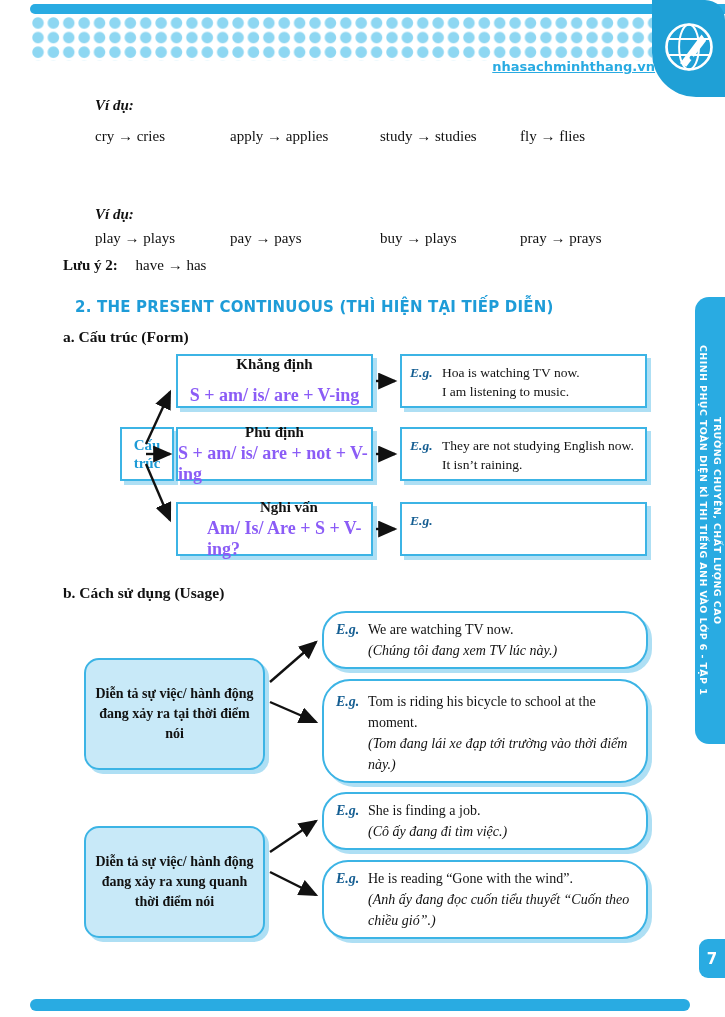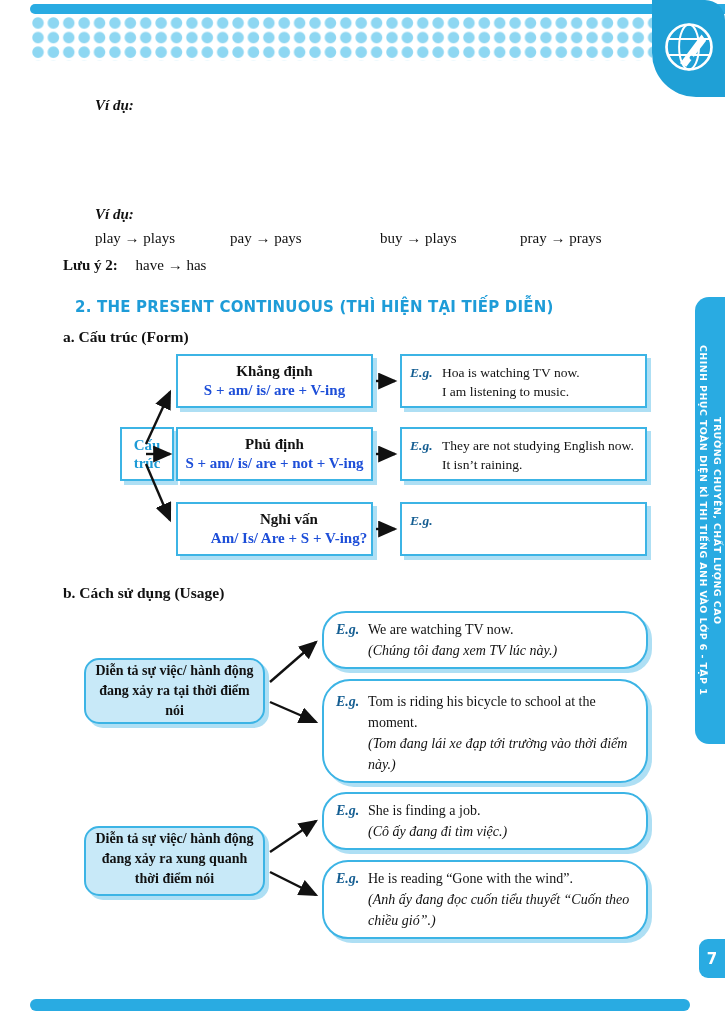--- a/index.html
+++ b/index.html
@@ -42,33 +42,33 @@
   }
   .sub-heading { font-weight:bold; font-size:15.5px; }
 
   
   .box {
     position:absolute; background:#fff; border:2px solid #3CB4E5;
     box-shadow:4px 4px 0 rgba(41,171,226,.38);
   }
   .mid { left:176px; width:197px; height:54px; display:flex; flex-direction:column; align-items:center; justify-content:center; }
   .box-title { font-weight:bold; font-size:15px; }
-  .box-formula { font-weight:bold; font-size:15px; color:#1d4ed8; margin-top:2px; }
+  .box-formula { font-weight:bold; font-size:18px; color:#8b5cf6; margin-top:2px; }
   .root-box { left:88px; top:427px; width:54px; height:54px; display:flex; align-items:center; justify-content:center; text-align:center; font-weight:bold; font-size:15px; color:#1D9AD6; line-height:18px;margin-left:32px; }
 
   .egbox { left:400px; width:247px; height:54px; padding:7px 8px; display:flex; }
   .eg-label { font-weight:bold; font-style:italic; color:#155E92; font-size:13.5px; width:32px; flex:none; line-height:19px; }
   .eg-lines { font-size:13.5px; line-height:19px; }
   .eg-lines .l { display:block; }
 
   
   .uleft {
     position:absolute; left:84px; width:181px; background:#C8E9F8;
     border:2px solid #3CB4E5; border-radius:15px; box-shadow:4px 4px 0 rgba(41,171,226,.38);
-    font-weight:bold; font-size:14px; line-height:20px; text-align:center; padding:1px 6px;
+    font-weight:bold; font-size:14px; line-height:20px; text-align:center; padding:24px 6px;
   }
   .ubox {
     position:absolute; left:322px; width:326px; background:#fff;
     border:2px solid #3CB4E5; box-shadow:4px 4px 0 rgba(41,171,226,.38);
     padding:6px 12px; display:flex;
   }
   .ubox .eg-label { font-size:14px; line-height:21px; }
   .u-lines { font-size:14px; line-height:21px; }
   .u-lines .en { display:block; }
   .u-lines .vi { display:block; font-style:italic; }
@@ -91,51 +91,58 @@
 
   .arrows { position:absolute; left:0; top:0; pointer-events:none; }
 </style>
 </head>
 <body>
 
 <div class="page">
 
   <div class="abs top-bar"></div>
   <div class="abs dots"></div>
+  <div class="abs website">nhasachminhthang.vn</div>
   <div class="abs logo-box">
     <span>
       <svg width="54" height="54" viewBox="0 0 60 60">
         <circle cx="30" cy="30" r="25" fill="none" stroke="#fff" stroke-width="3"></circle>
         <ellipse cx="30" cy="30" rx="11" ry="25" fill="none" stroke="#fff" stroke-width="2.2"></ellipse>
         <path d="M7 21 h46 M7 39 h46" stroke="#fff" stroke-width="2.2" fill="none"></path>
         <path d="M20 48 L44 16 l5 7 L27 52 Z" fill="#fff"></path>
         <circle cx="33" cy="42" r="2.4" fill="#1FA0D6"></circle>
       </svg>
     </span>
   </div>
 
   <div class="abs vidu" style="left:95px; top:97px;">Ví dụ:</div>
+  <div class="abs ex-row" style="left:95px; top:128px;">
+    <span>cry → cries</span>
+    <span>apply → applies</span>
+    <span>study → studies</span>
+    <span>fly → flies</span>
+  </div>
   <div class="abs vidu" style="left:95px; top:206px;">Ví dụ:</div>
   <div class="abs ex-row" style="left:95px; top:230px;">
     <span>play → plays</span>
     <span>pay → pays</span>
     <span>buy → plays</span>
     <span>pray → prays</span>
   </div>
   <div class="abs note-inline" style="left:63px; top:257px;">
     <b>Lưu ý 2:</b>
     <span>have → has</span>
   </div>
 
   <div class="abs sec-title" style="left:75px; top:298px;">2. THE PRESENT CONTINUOUS (THÌ HIỆN TẠI TIẾP DIỄN)</div>
   <div class="abs sub-heading" style="left:63px; top:328px;">a. Cấu trúc (Form)</div>
 
   <div class="box root-box">Cấu trúc</div>
 
-  <div class="box mid" style="top:354px;">
+  <div class="box mid" style="top:354px;justify-content:space-between;">
     <div class="box-title">Khẳng định</div>
     <div class="box-formula">S + am/ is/ are + V-ing</div>
   </div>
   <div class="box mid" style="top:427px;">
     <div class="box-title">Phủ định</div>
     <div class="box-formula">S + am/ is/ are + not + V-ing</div>
   </div>
   <div class="box mid" style="top:502px;padding-left:29px;">
     <div class="box-title">Nghi vấn</div>
     <div class="box-formula">Am/ Is/ Are + S + V-ing?</div>

